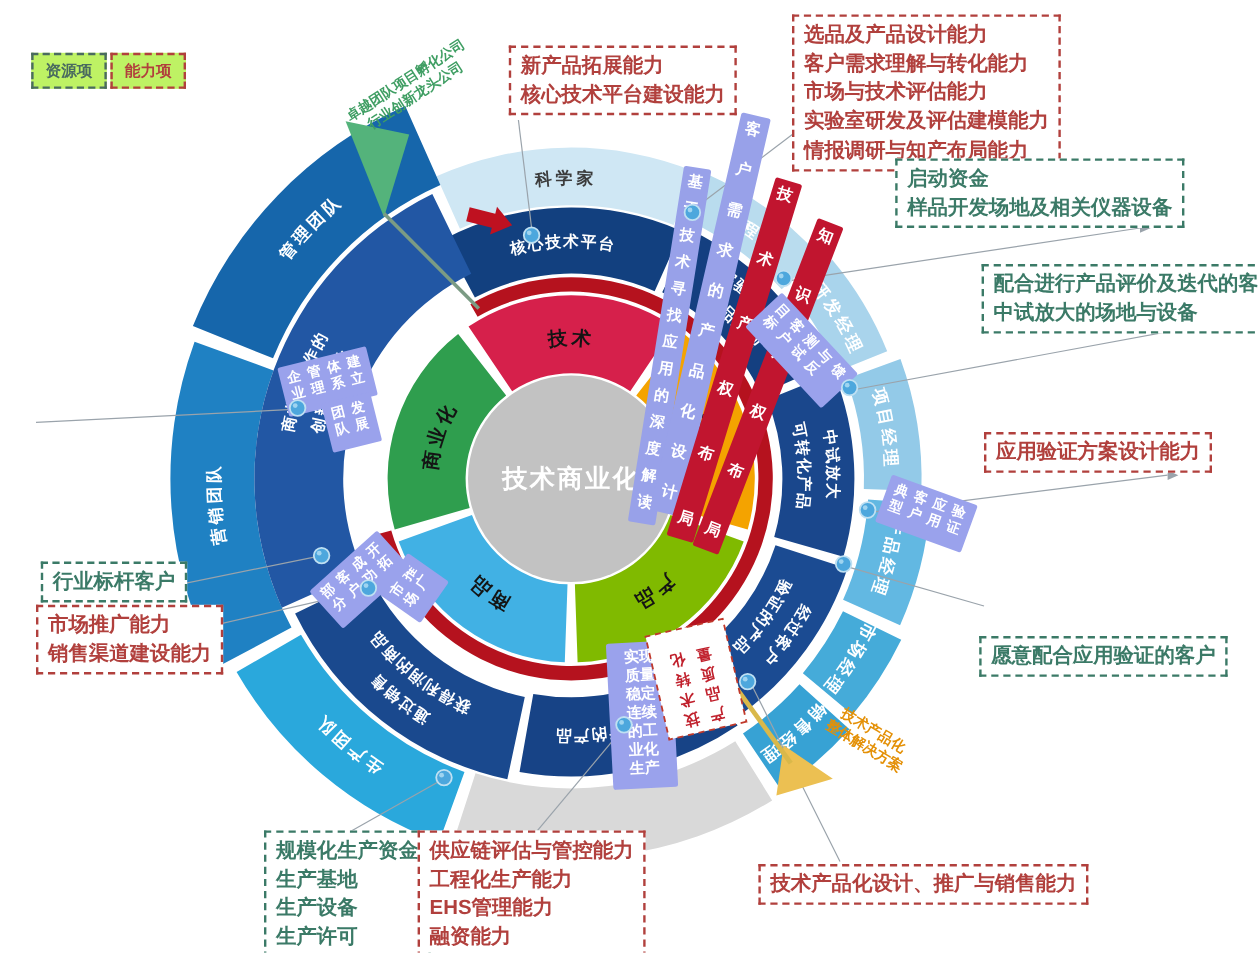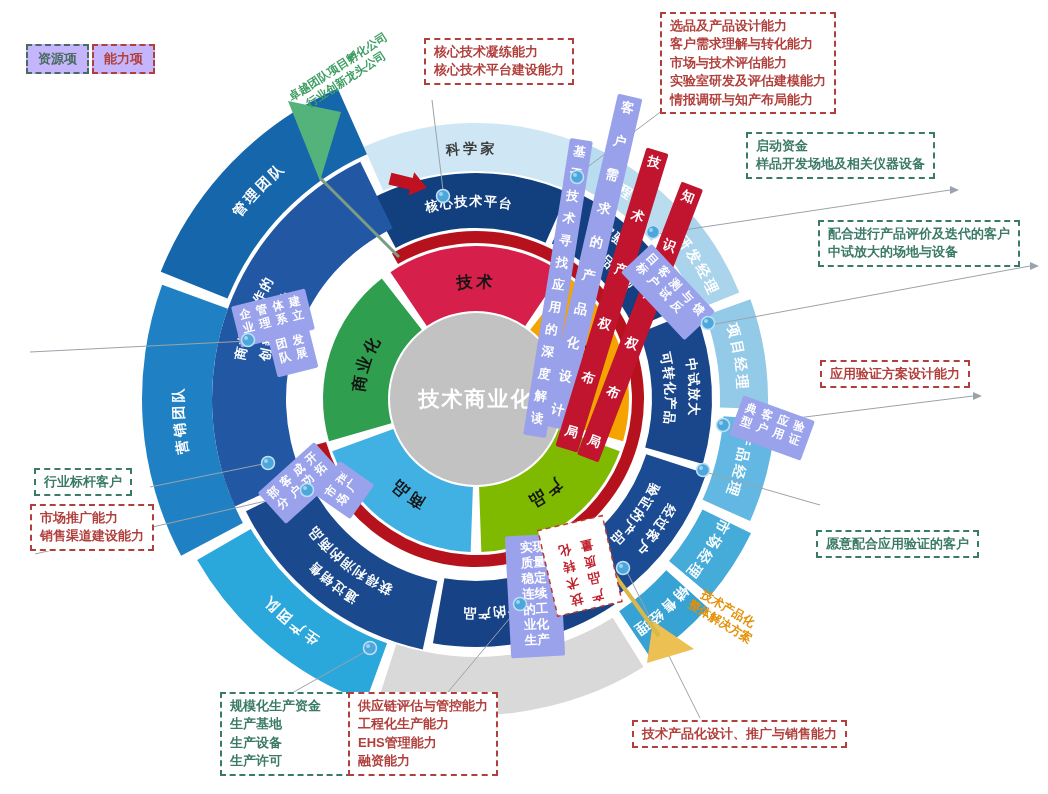--- a/index.html
+++ b/index.html
@@ -1,24 +1,24 @@
 <!DOCTYPE html>
 <html><head>
 <meta charset="utf-8">
 <style>
   html,body{margin:0;padding:0;background:#fff;}
   .stage{position:relative;width:1048px;height:794px;background:#fff;overflow:hidden;
          font-family:"Liberation Sans",sans-serif;}
   #wheel-svg{position:absolute;left:0;top:0;z-index:1;}
   #wheel-svg text{font-family:"Liberation Sans",sans-serif;font-weight:bold;}
   .co{position:absolute;background:#fff;border:2px dashed;padding:3px 8px;
-      font-size:13px;font-weight:bold;line-height:1.42;white-space:nowrap;z-index:5;}
+      font-size:17px;font-weight:bold;line-height:1.42;white-space:nowrap;z-index:5;}
   .cap{border-color:#b1403d;color:#b1403d;}
   .res{border-color:#3b7a67;color:#3b7a67;}
-  .lg{position:absolute;background:#c4b5fd;border:2px dashed;padding:4px 10px;
+  .lg{position:absolute;background:#bef264;border:2px dashed;padding:4px 10px;
       font-size:13px;font-weight:bold;z-index:5;}
   .lg.res{color:#4a6b5f;}
 </style>
 </head>
 <body>
 
 <div class="stage">
 
   <svg id="wheel-svg" width="1048" height="794" viewBox="0 0 1048 794">
     <defs id="svg-defs">
@@ -248,21 +248,21 @@
     </svg>
 
   <div class="lg res" style="left:26px;top:44px;">
     <span>资源项</span>
   </div>
   <div class="lg cap" style="left:92px;top:44px;">
     <span>能力项</span>
   </div>
 
   <div class="co cap" style="left:424px;top:38px;">
-    <div>核心技术凝练能力</div>
+    <div>新产品拓展能力</div>
     <div>核心技术平台建设能力</div>
   </div>
 
   <div class="co cap" style="left:660px;top:12px;">
     <div>选品及产品设计能力</div>
     <div>客户需求理解与转化能力</div>
     <div>市场与技术评估能力</div>
     <div>实验室研发及评估建模能力</div>
     <div>情报调研与知产布局能力</div>
   </div>

